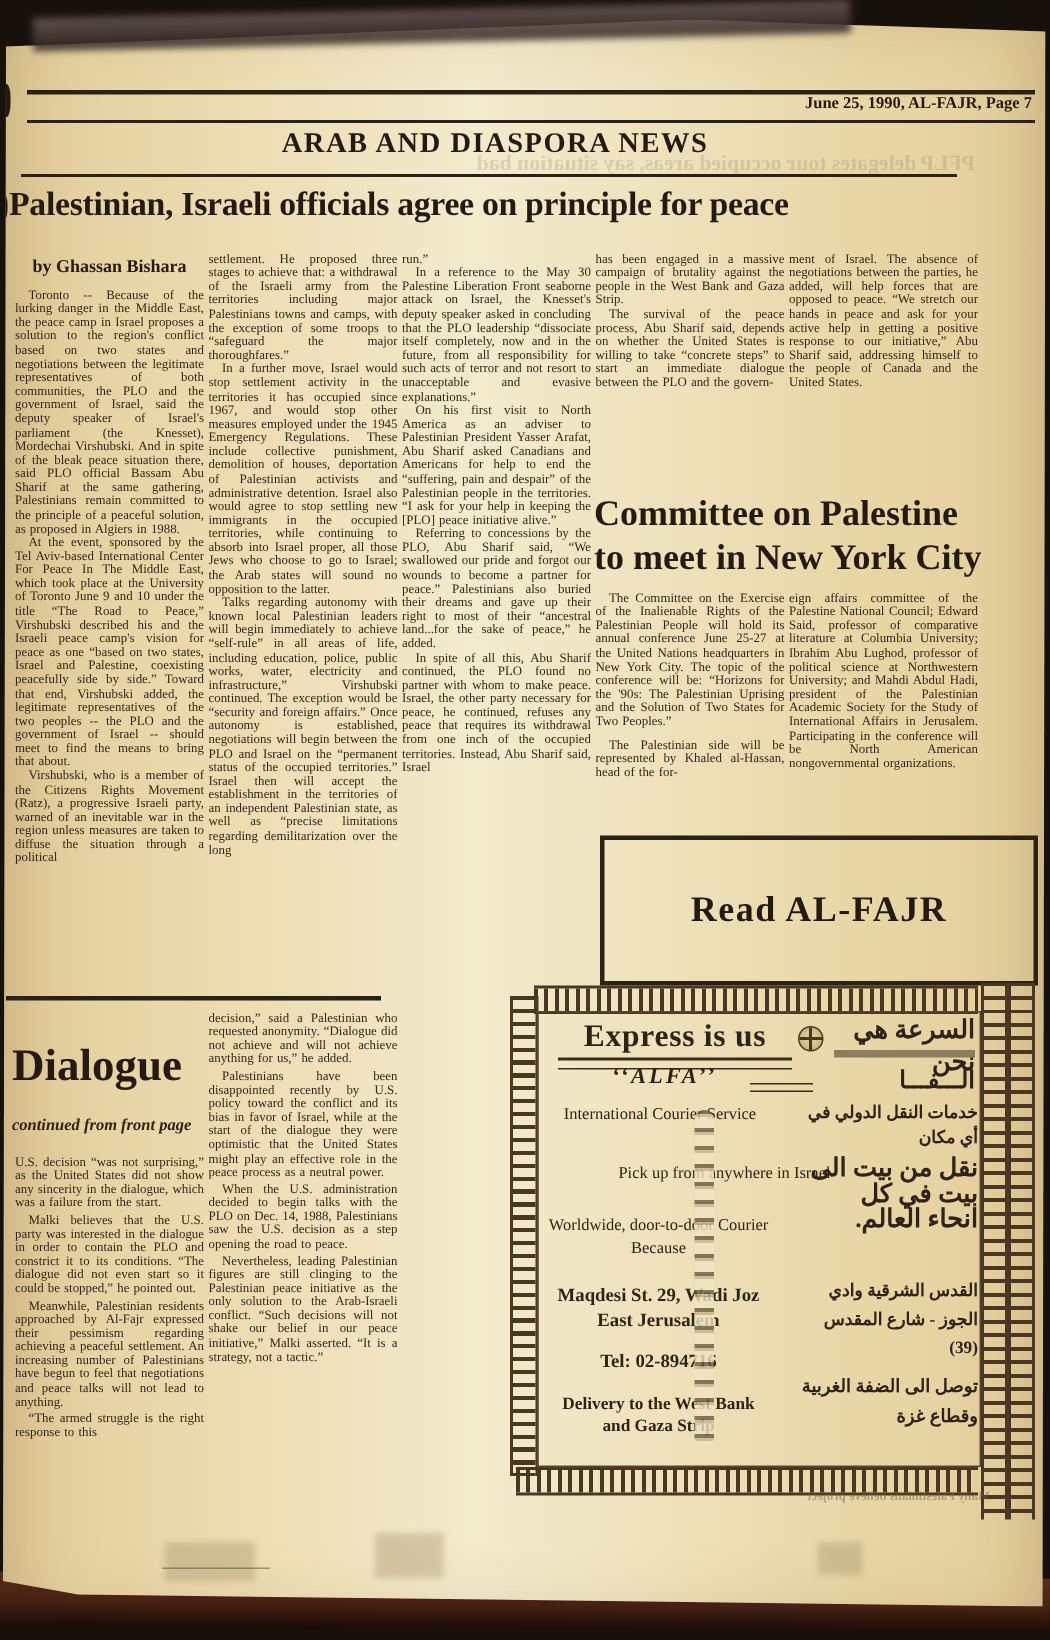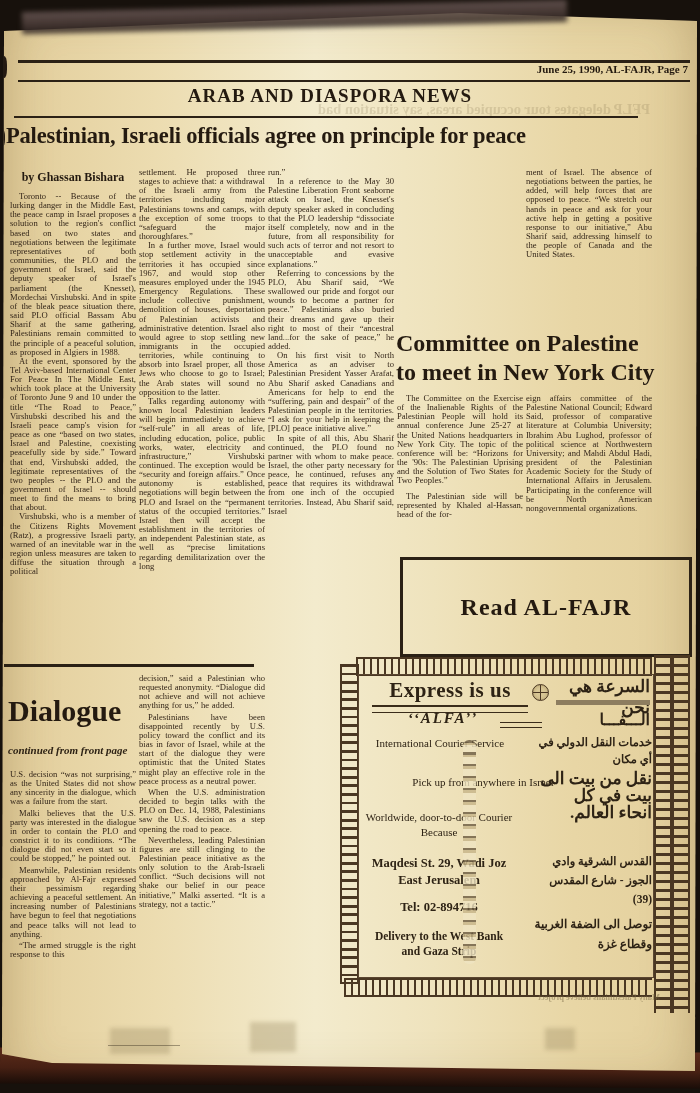--- a/index.html
+++ b/index.html
@@ -132,25 +132,27 @@
     <p>Virshubski, who is a member of the Citizens Rights Movement (Ratz), a progressive Israeli party, warned of an inevitable war in the region unless measures are taken to diffuse the situation through a political</p>
   </div>
   <div id="col2" class="bodytext">
     <p class="cont">settlement.  He proposed three stages to achieve that: a withdrawal of the Israeli army from the territories including major Palestinians towns and camps, with the exception of some troops to “safeguard the major thoroughfares.”</p>
     <p>In a further move, Israel would stop settlement activity in the territories it has occupied since 1967, and would stop other measures employed under the 1945 Emergency Regulations. These include collective punishment, demolition of houses, deportation of Palestinian activists and administrative detention. Israel also would agree to stop settling new immigrants in the occupied territories, while continuing to absorb into Israel proper, all those Jews who choose to go to Israel; the Arab states will sound no opposition to the latter.</p>
     <p>Talks regarding autonomy with known local Palestinian leaders will begin immediately to achieve “self-rule” in all areas of life, including education, police, public works, water, electricity and infrastructure,” Virshubski continued. The exception would be “security and foreign affairs.” Once autonomy is established, negotiations will begin between the PLO and Israel on the “permanent status of the occupied territories.” Israel then will accept the establishment in the territories of an independent Palestinian state, as well as “precise limitations regarding demilitarization over the long</p>
   </div>
   <div id="col3" class="bodytext">
     <p class="cont">run.”</p>
     <p>In a reference to the May 30 Palestine Liberation Front seaborne attack on Israel, the Knesset's deputy speaker asked in concluding that the PLO leadership “dissociate itself completely, now and in the future, from all responsibility for such acts of terror and not resort to unacceptable and evasive explanations.”</p>
+    <p>On his first visit to North America as an adviser to Palestinian President Yasser Arafat, Abu Sharif asked Canadians and Americans for help to end the “suffering, pain and despair” of the Palestinian people in the territories. “I ask for your help in keeping the [PLO] peace initiative alive.”</p>
     <p>Referring to concessions by the PLO, Abu Sharif said, “We swallowed our pride and forgot our wounds to become a partner for peace.” Palestinians also buried their dreams and gave up their right to most of their “ancestral land...for the sake of peace,” he added.</p>
-    <p>On his first visit to North America as an adviser to Palestinian President Yasser Arafat, Abu Sharif asked Canadians and Americans for help to end the “suffering, pain and despair” of the Palestinian people in the territories. “I ask for your help in keeping the [PLO] peace initiative alive.”</p>
     <p>In spite of all this, Abu Sharif continued, the PLO found no partner with whom to make peace. Israel, the other party necessary for peace, he continued, refuses any peace that requires its withdrawal from one inch of the occupied territories. Instead, Abu Sharif said, Israel</p>
   </div>
   <div id="col4" class="bodytext">
+    <p class="cont">has been engaged in a massive campaign of brutality against the people in the West Bank and Gaza Strip.</p>
+    <p>The survival of the peace process, Abu Sharif said, depends on whether the United States is willing to take “concrete steps” to start an immediate dialogue between the PLO and the govern-</p>
   </div>
   <div id="col5" class="bodytext">
     <p class="cont">ment of Israel.  The absence of negotiations between the parties, he added, will help forces that are opposed to peace.  “We stretch our hands in peace and ask for your active help in getting a positive response to our initiative,” Abu Sharif said, addressing himself to the people of Canada and the United States.</p>
   </div>
 
   <div id="committee-headline">
     <div>Committee on Palestine</div>
     <div>to meet in New York City</div>
   </div>
   <div id="committee-col1" class="bodytext spaced">

